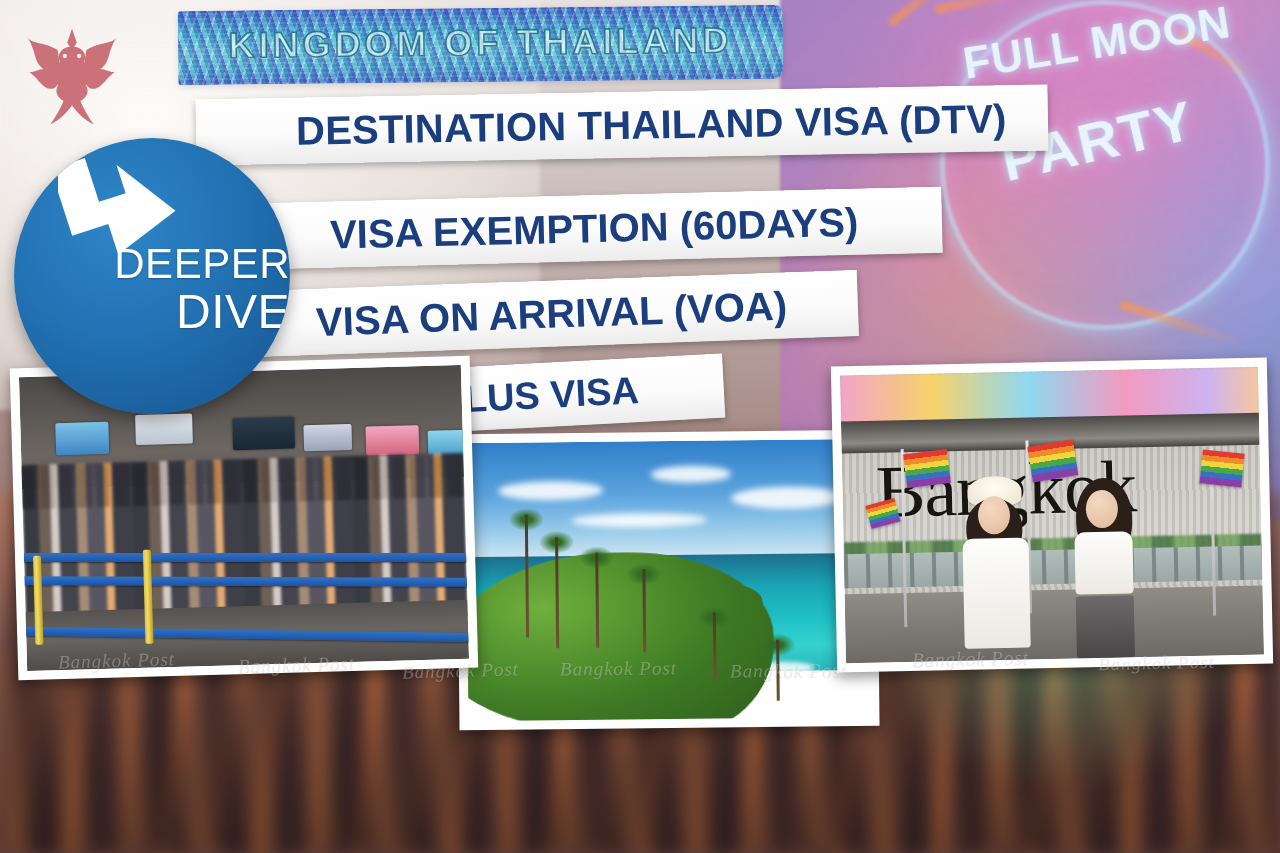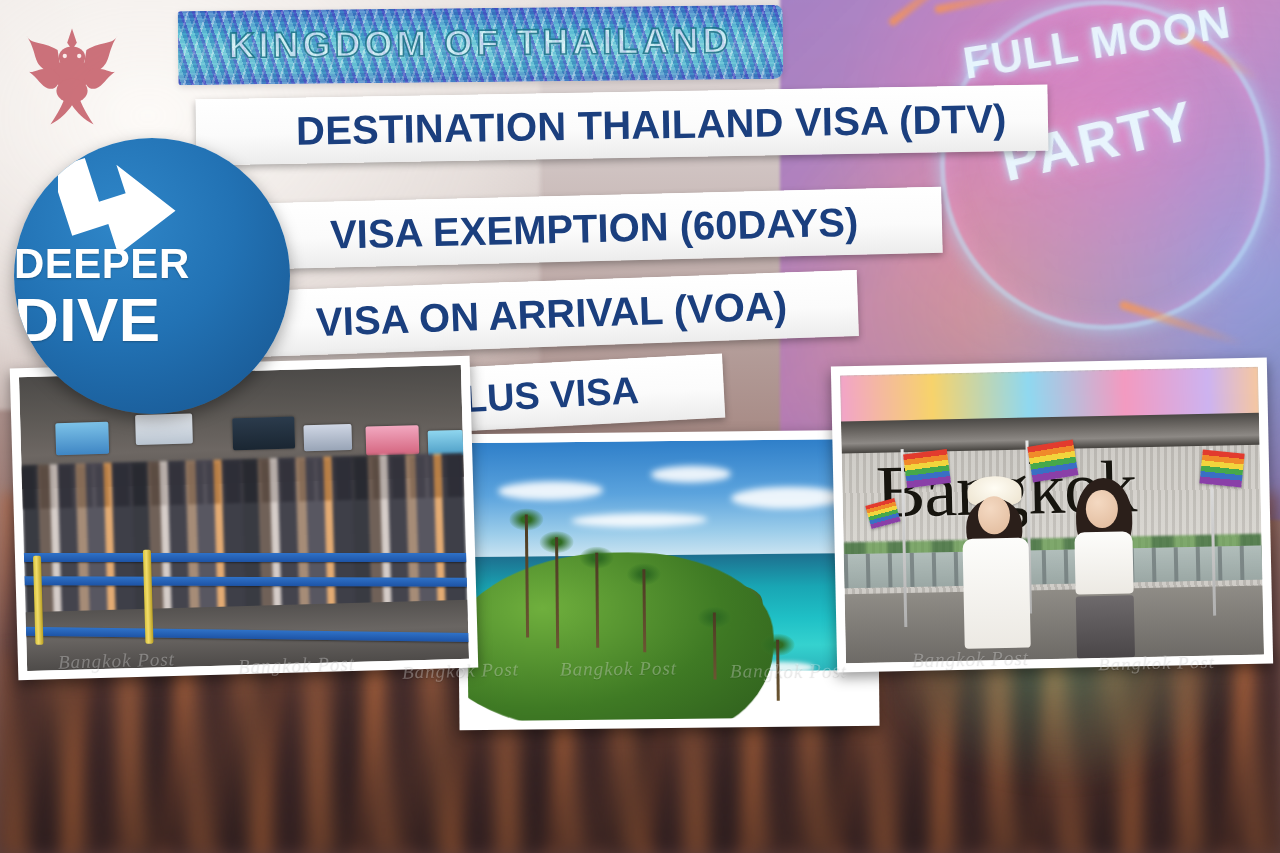--- a/index.html
+++ b/index.html
@@ -187,29 +187,29 @@
     box-shadow: 0 6px 16px rgba(0,0,0,0.35);
     z-index: 40;
     overflow: hidden;
   }
   .badge-arrow {
     position: absolute; left: 44px; top: 8px;
     width: 120px; height: 112px;
   }
   .badge-l1, .badge-l2 {
     position: absolute; left: 0; width: 100%;
-    text-align: left;
+    text-align: right;
     color: #ffffff;
-    font-weight: bold;
+    font-weight: normal;
     font-family: "Liberation Sans", sans-serif;
     letter-spacing: 0.5px;
     text-shadow: 0 1px 2px rgba(0,0,0,0.25);
   }
   .badge-l1 { top: 102px; font-size: 42px; }
-  .badge-l2 { top: 146px; font-size: 62px; }
+  .badge-l2 { top: 146px; font-size: 48px; }
 
   
   .photo {
     position: absolute;
     background: #fff;
     padding: 9px;
     box-shadow: 0 5px 14px rgba(0,0,0,0.42);
     overflow: hidden;
   }
   .photo .inner {

